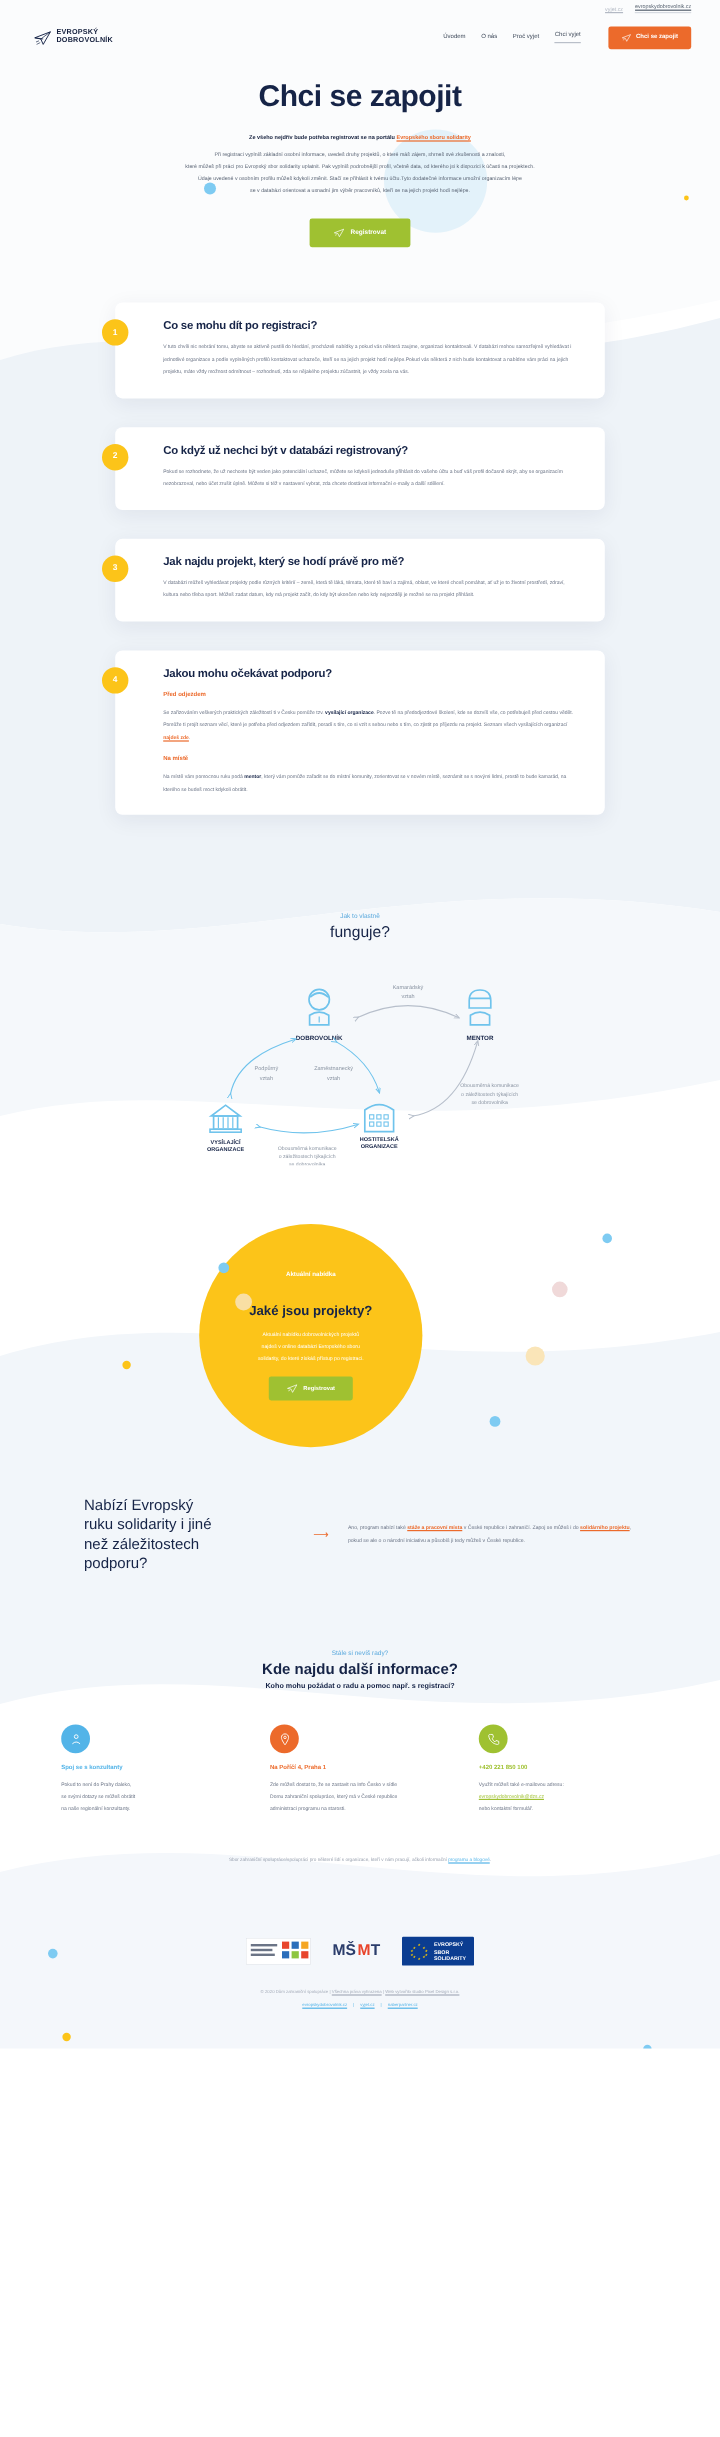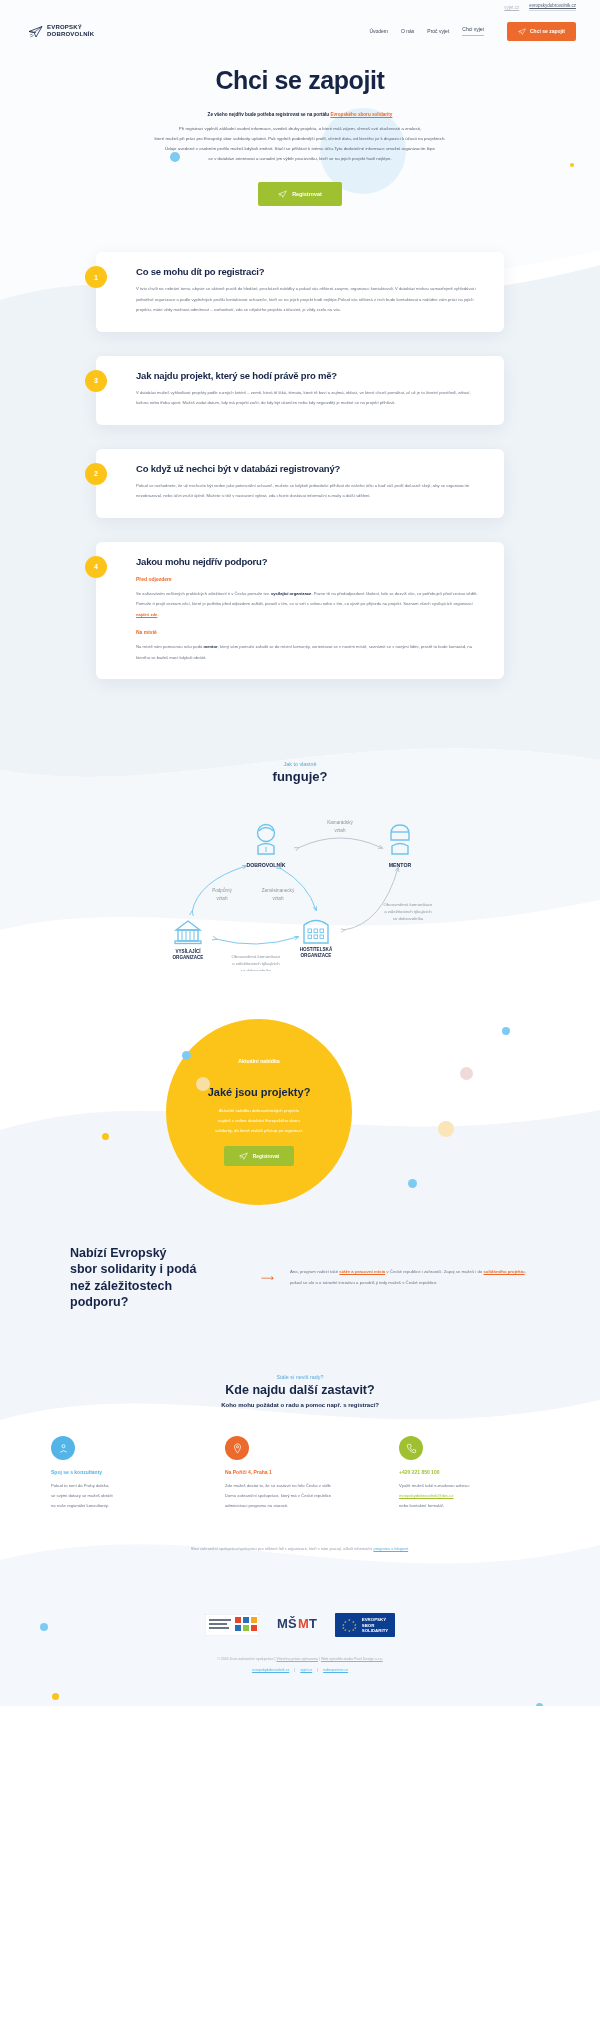--- a/index.html
+++ b/index.html
@@ -88,41 +88,41 @@
   }
   .card h2 { font-size: 9.5px; font-weight: 800; color: #162447; letter-spacing: -.2px; }
   .card p { margin-top: 7px; font-size: 4.2px; line-height: 2.5; color: #6b7486; }
   .card p b { color: #162447; }
   .card .lnk { color: #ec6a2b; font-weight: 700; }
   .sub-h { margin-top: 9px; font-size: 5px; font-weight: 700; color: #ec6a2b; }
 
   
   .diagram-sec { position: relative; z-index: 10; padding: 18px 0 34px; text-align: center; }
   .kicker { font-size: 5.4px; color: #5aa9dd; font-weight: 400; }
-  .diagram-sec h2 { font-size: 13px; font-weight: 700; color: #162447; margin-top: 2px; }
+  .diagram-sec h2 { font-size: 13px; font-weight: 400; color: #162447; margin-top: 2px; }
   .diagram-wrap { margin: 22px auto 0; width: 300px; }
 
   
   .circle-sec { position: relative; z-index: 10; height: 200px; }
   .big-circle {
     position: absolute; left: 166px; top: 10px; width: 186px; height: 186px;
     border-radius: 50%; background: #fcc419; display: flex; flex-direction: column;
     align-items: center; justify-content: center; text-align: center; padding: 0 30px;
   }
   .big-circle .ck { font-size: 5.2px; font-weight: 700; color: #fff; }
   .big-circle h2 { font-size: 11px; font-weight: 800; color: #162447; margin-top: 22px; }
   .big-circle p { margin-top: 8px; font-size: 4.3px; line-height: 2.3; color: #fff; }
   .big-circle .btn-green { margin-top: 10px; padding: 6px 15px; font-size: 4.8px; }
 
   
   .offer-sec {
     position: relative; z-index: 10; display: flex; align-items: center; gap: 16px;
     padding: 36px 70px 40px 70px;
   }
-  .offer-sec h2 { font-size: 12.5px; font-weight: 700; line-height: 1.3; color: #162447; width: 175px; }
+  .offer-sec h2 { font-size: 12.5px; font-weight: 400; line-height: 1.3; color: #162447; width: 175px; }
   .offer-arrow { color: #ec6a2b; font-size: 9px; }
   .offer-sec p { font-size: 4.3px; line-height: 2.5; color: #6b7486; flex: 1; }
   .offer-sec p .lnk { color: #ec6a2b; font-weight: 700; }
 
   
   .info-sec { position: relative; z-index: 10; text-align: center; padding: 24px 0 30px; }
   .info-sec .kicker { color: #5aa9dd; }
   .info-sec h2 { font-size: 12.5px; font-weight: 800; color: #162447; margin-top: 3px; }
   .info-sec .sub { font-size: 6px; font-weight: 700; color: #162447; margin-top: 5px; }
 
@@ -273,34 +273,34 @@
 
   <div class="cards">
 
     <div class="card">
       <div class="badge">1</div>
       <h2>Co se mohu dít po registraci?</h2>
       <p>V tuto chvíli nic nebrání tomu, abyste se aktivně pustili do hledání, procházeli nabídky a pokud vás některá zaujme, organizaci kontaktovali. V databázi mohou samozřejmě vyhledávat i jednotlivé organizace a podle vyplněných profilů kontaktovat uchazeče, kteří se na jejich projekt hodí nejlépe.Pokud vás některá z nich bude kontaktovat a nabídne vám práci na jejich projektu, máte vždy možnost odmítnout – rozhodnutí, zda se nějakého projektu zúčastnit, je vždy zcela na vás.</p>
     </div>
 
     <div class="card">
+      <div class="badge">2</div>
+      <h2>Co když už nechci být v databázi registrovaný?</h2>
+      <p>Pokud se rozhodnete, že už nechcete být veden jako potenciální uchazeč, můžete se kdykoli jednoduše přihlásit do vašeho účtu a buď váš profil dočasně skrýt, aby se organizacím nezobrazoval, nebo účet zrušit úplně. Můžete si též v nastavení vybrat, zda chcete dostávat informační e-maily a další sdělení.</p>
+    </div>
+
+    <div class="card">
       <div class="badge">3</div>
       <h2>Jak najdu projekt, který se hodí právě pro mě?</h2>
       <p>V databázi můžeš vyhledávat projekty podle různých kritérií – země, která tě láká, témata, které tě baví a zajímá, oblast, ve které chceš pomáhat, ať už je to životní prostředí, zdraví, kultura nebo třeba sport. Můžeš zadat datum, kdy má projekt začít, do kdy být ukončen nebo kdy nejpozději je možné se na projekt přihlásit.</p>
     </div>
 
     <div class="card">
-      <div class="badge">2</div>
-      <h2>Co když už nechci být v databázi registrovaný?</h2>
-      <p>Pokud se rozhodnete, že už nechcete být veden jako potenciální uchazeč, můžete se kdykoli jednoduše přihlásit do vašeho účtu a buď váš profil dočasně skrýt, aby se organizacím nezobrazoval, nebo účet zrušit úplně. Můžete si též v nastavení vybrat, zda chcete dostávat informační e-maily a další sdělení.</p>
-    </div>
-
-    <div class="card">
       <div class="badge">4</div>
-      <h2>Jakou mohu nejdřív podporu?</h2>
+      <h2>Jakou mohu očekávat podporu?</h2>
       <div class="sub-h">Před odjezdem</div>
       <p>
         <span>Se zařizováním veškerých praktických záležitostí ti v Česku pomůže tzv. </span><b>vysílající organizace</b><span>. Pozve tě na předodjezdové školení, kde se dozvíš vše, co potřebuješ před cestou vědět. Pomůže ti projít seznam věcí, které je potřeba před odjezdem zařídit, poradí s tím, co si vzít s sebou nebo s tím, co zjistit po příjezdu na projekt. Seznam všech vysílajících organizací </span><a class="lnk" href="#">najdeš zde</a>.
       </p>
       <div class="sub-h">Na místě</div>
       <p>
         <span>Na místě vám pomocnou ruku podá </span><b>mentor</b><span>, který vám pomůže zařadit se do místní komunity, zorientovat se v novém místě, seznámit se s novými lidmi, prostě to bude kamarád, na kterého se budeš moct kdykoli obrátit.</span>
       </p>
     </div>
   </div>
@@ -404,34 +404,34 @@
           <path d="M4 20 L9 18" stroke="#fff" stroke-width="1.6"></path>
         </svg>
         <span>Registrovat</span>
       </button>
     </div>
   </div>
 
   <div class="offer-sec">
     <h2>
       <span>Nabízí Evropský</span><br>
-      <span>sbor solidarity i podá</span><br>
+      <span>ruku solidarity i jiné</span><br>
       <span>než záležitostech</span><br>
       <span>podporu?</span>
     </h2>
     <div class="offer-arrow">⟶</div>
     <p>
       <span>Ano, program nabízí také </span><a class="lnk" href="#">stáže a pracovní místa</a><span> v České republice i zahraničí. Zapoj se můžeš i do </span><a class="lnk" href="#">solidárního projektu</a><span>, pokud se ale o</span>
       <span>o národní iniciativu a působíš ji tedy můžeš v České republice.</span>
     </p>
   </div>
 
   <div class="info-sec">
     <div class="kicker">Stále si nevíš rady?</div>
-    <h2>Kde najdu další zastavit?</h2>
+    <h2>Kde najdu další informace?</h2>
     <div class="sub">Koho mohu požádat o radu a pomoc např. s registrací?</div>
 
     <div class="contacts">
 
       <div class="contact">
         <div class="c-ico c-blue">
           <svg viewBox="0 0 24 24">
             <circle cx="12" cy="7" r="3.4" fill="none" stroke="#fff" stroke-width="1.7"></circle>
             <path d="M5 20 Q12 13.5 19 20" fill="none" stroke="#fff" stroke-width="1.7"></path>
           </svg>

